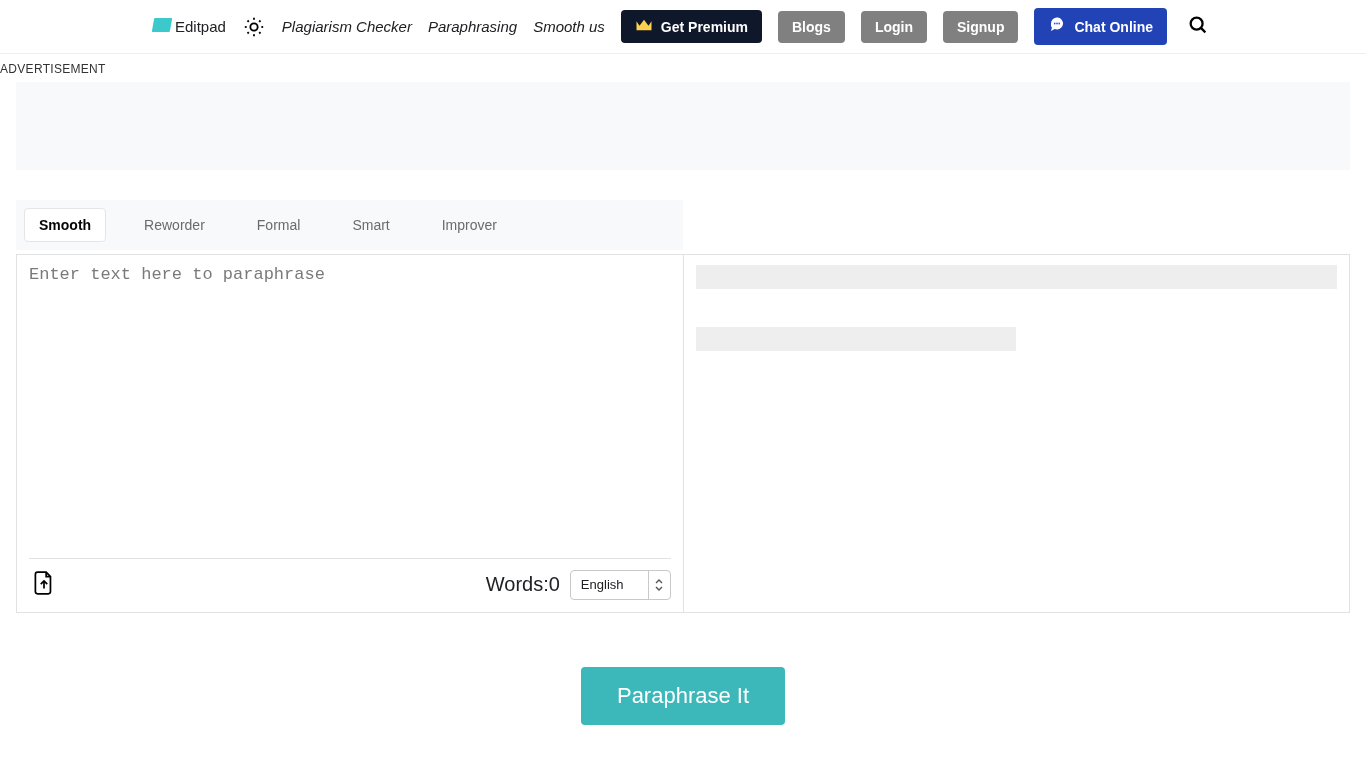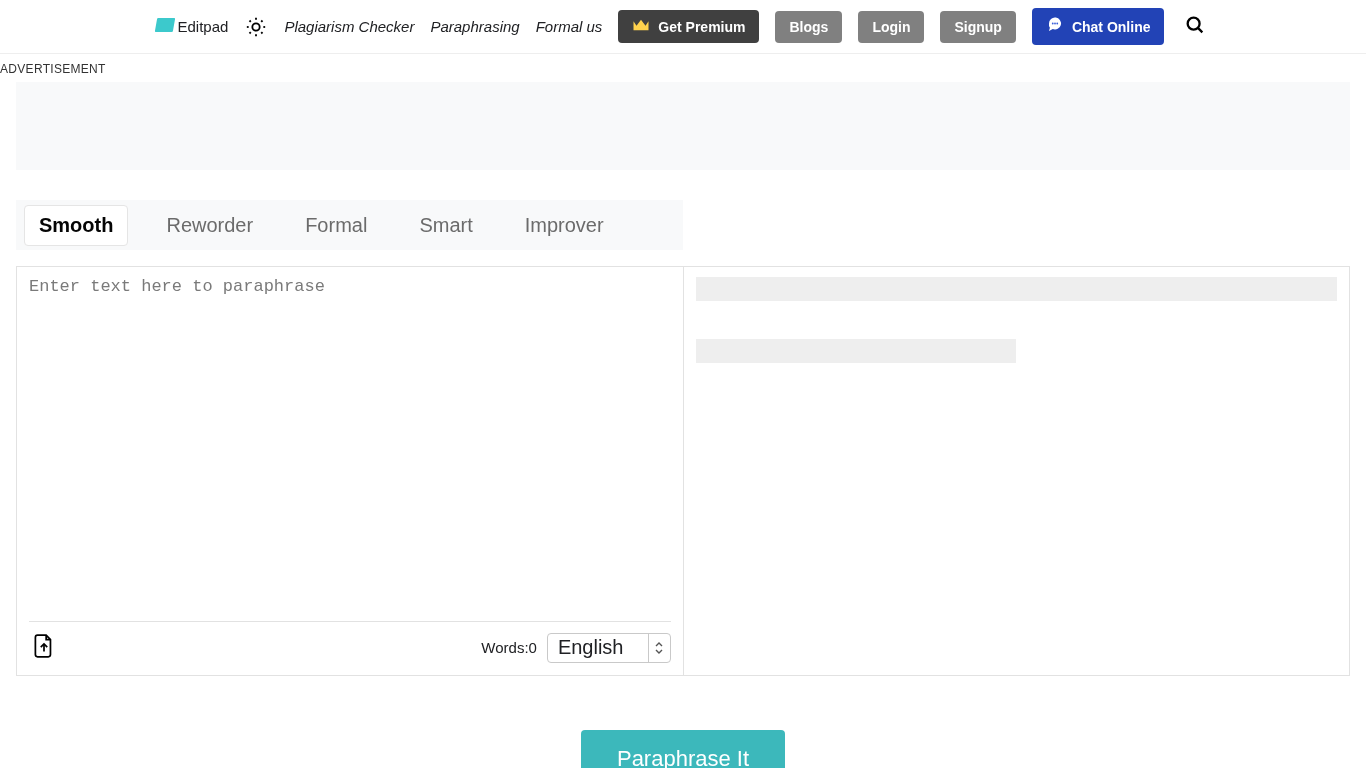--- a/index.html
+++ b/index.html
@@ -6,44 +6,44 @@
 body { font-family: Arial, Helvetica, sans-serif; background: #fff; color: #202124; }
 
 .topbar { display: flex; align-items: center; justify-content: center; height: 54px; border-bottom: 1px solid #eee; gap: 10px; padding: 0 20px; }
 .topbar .left { display: flex; align-items: center; gap: 16px; }
 .logo { display: flex; align-items: flex-start; gap: 4px; font-size: 15px; }
 .logo-icon { width: 18px; height: 14px; background: #3cc9cc; transform: skewX(-10deg); display: inline-block; border-radius: 1px; }
 .theme-toggle { display: inline-flex; align-items: center; justify-content: center; width: 24px; height: 24px; cursor: pointer; }
 .nav-links { display: flex; gap: 16px; font-style: italic; }
 .nav-link { font-size: 15px; color: #202124; text-decoration: none; cursor: pointer; }
 .btn { display: inline-flex; align-items: center; gap: 8px; padding: 8px 14px; border-radius: 4px; font-size: 14px; font-weight: 600; border: none; cursor: pointer; color: #fff; }
-.btn-premium { background: #404040; }
+.btn-premium { background: #0f172a; }
 .btn-gray { background: #808080; }
 .btn-chat { background: #2243b6; }
 .crown-icon { display:inline-block; }
 .search-btn { background: none; border: none; cursor: pointer; padding: 4px; }
 
 .ad-label { font-size: 12px; color: #333; margin-top: 8px; letter-spacing: 0.3px; }
 .ad-box { background: #f8f9fa; height: 88px; margin: 6px 16px 0 16px; }
 
 .mode-tabs { display: flex; background: #f8f9fa; margin: 30px 16px 0 16px; width: calc(50% - 16px); height: 50px; align-items: center; padding: 0 8px; gap: 24px; }
-.mode-tab { padding: 8px 14px; font-size: 20px; color: #6b6b6b; cursor: pointer; border-radius: 4px; font-weight: 500; }
+.mode-tab { padding: 8px 14px; font-size: 14px; color: #6b6b6b; cursor: pointer; border-radius: 4px; font-weight: 500; }
 .mode-tab.active { background: #fff; color: #050505; border: 1px solid #e5e5e5; font-weight: 700; }
 
-.workspace { display: flex; margin: 16px 16px; border: 1px solid #e2e2e2; height: 410px; }
+.workspace { display: flex; margin: 4px 16px; border: 1px solid #e2e2e2; height: 359px; }
 .pane { flex: 1; padding: 10px 12px; position: relative; }
 .pane.left { border-right: 1px solid #e2e2e2; display: flex; flex-direction: column; }
 .input-area { flex: 1; width: 100%; border: none; outline: none; resize: none; font-family: "Courier New", monospace; font-size: 17px; color: #7a7a7a; }
 .input-area::placeholder { color: #7a7a7a; }
 .left-footer { display: flex; align-items: center; justify-content: space-between; border-top: 1px solid #e2e2e2; padding-top: 8px; margin-top: 4px; }
 .upload-btn { background: none; border: none; cursor: pointer; padding: 2px; }
 .footer-right { display: flex; align-items: center; gap: 10px; }
-.words-label { font-size: 15px; }
+.words-label { font-size: 20px; }
 .lang-select { display: flex; align-items: center; border: 1px solid #c9c9c9; border-radius: 4px; height: 30px; }
-.lang-value { padding: 0 24px 0 10px; font-size: 20px; }
+.lang-value { padding: 0 24px 0 10px; font-size: 13px; }
 .lang-arrows { border-left: 1px solid #c9c9c9; width: 22px; height: 100%; display: flex; flex-direction: column; align-items: center; justify-content: center; cursor: pointer; }
 
 .output-placeholder { color: #9b9b9b; font-size: 15px; padding: 4px 8px; }
 .skel-row { background: #eeeeee; height: 24px; margin: 0 0 38px 0; }
 .skel-row.short { width: 50%; }
 .skel-row.with-text { display:flex; align-items:center; margin-top: 44px; margin-bottom: 38px; }
 
 .paraphrase-btn { display: block; margin: 54px auto 0 auto; background: #3cb8bb; color: #fff; font-size: 22px; padding: 16px 36px; border: none; border-radius: 4px; cursor: pointer; }
 </style>
 </head>
@@ -64,21 +64,21 @@
           <line x1="17.7" y1="17.7" x2="19.1" y2="19.1"></line>
           <line x1="2" y1="12" x2="4" y2="12"></line>
           <line x1="20" y1="12" x2="22" y2="12"></line>
           <line x1="4.9" y1="19.1" x2="6.3" y2="17.7"></line>
           <line x1="17.7" y1="6.3" x2="19.1" y2="4.9"></line>
         </svg>
     </span>
     <div class="nav-links">
       <a class="nav-link">Plagiarism Checker</a>
       <a class="nav-link">Paraphrasing</a>
-      <a class="nav-link">Formal us</a>
+      <a class="nav-link">Smooth us</a>
     </div>
     <button class="btn btn-premium">
       <span class="crown-icon">
         <svg width="18" height="14" viewBox="0 0 24 18" fill="#ffd24d">
             <path d="M2 4l4 6 6-8 6 8 4-6v12H2z"></path>
           </svg>
       </span>
       <span>Get Premium</span>
     </button>
     <button class="btn btn-gray">

